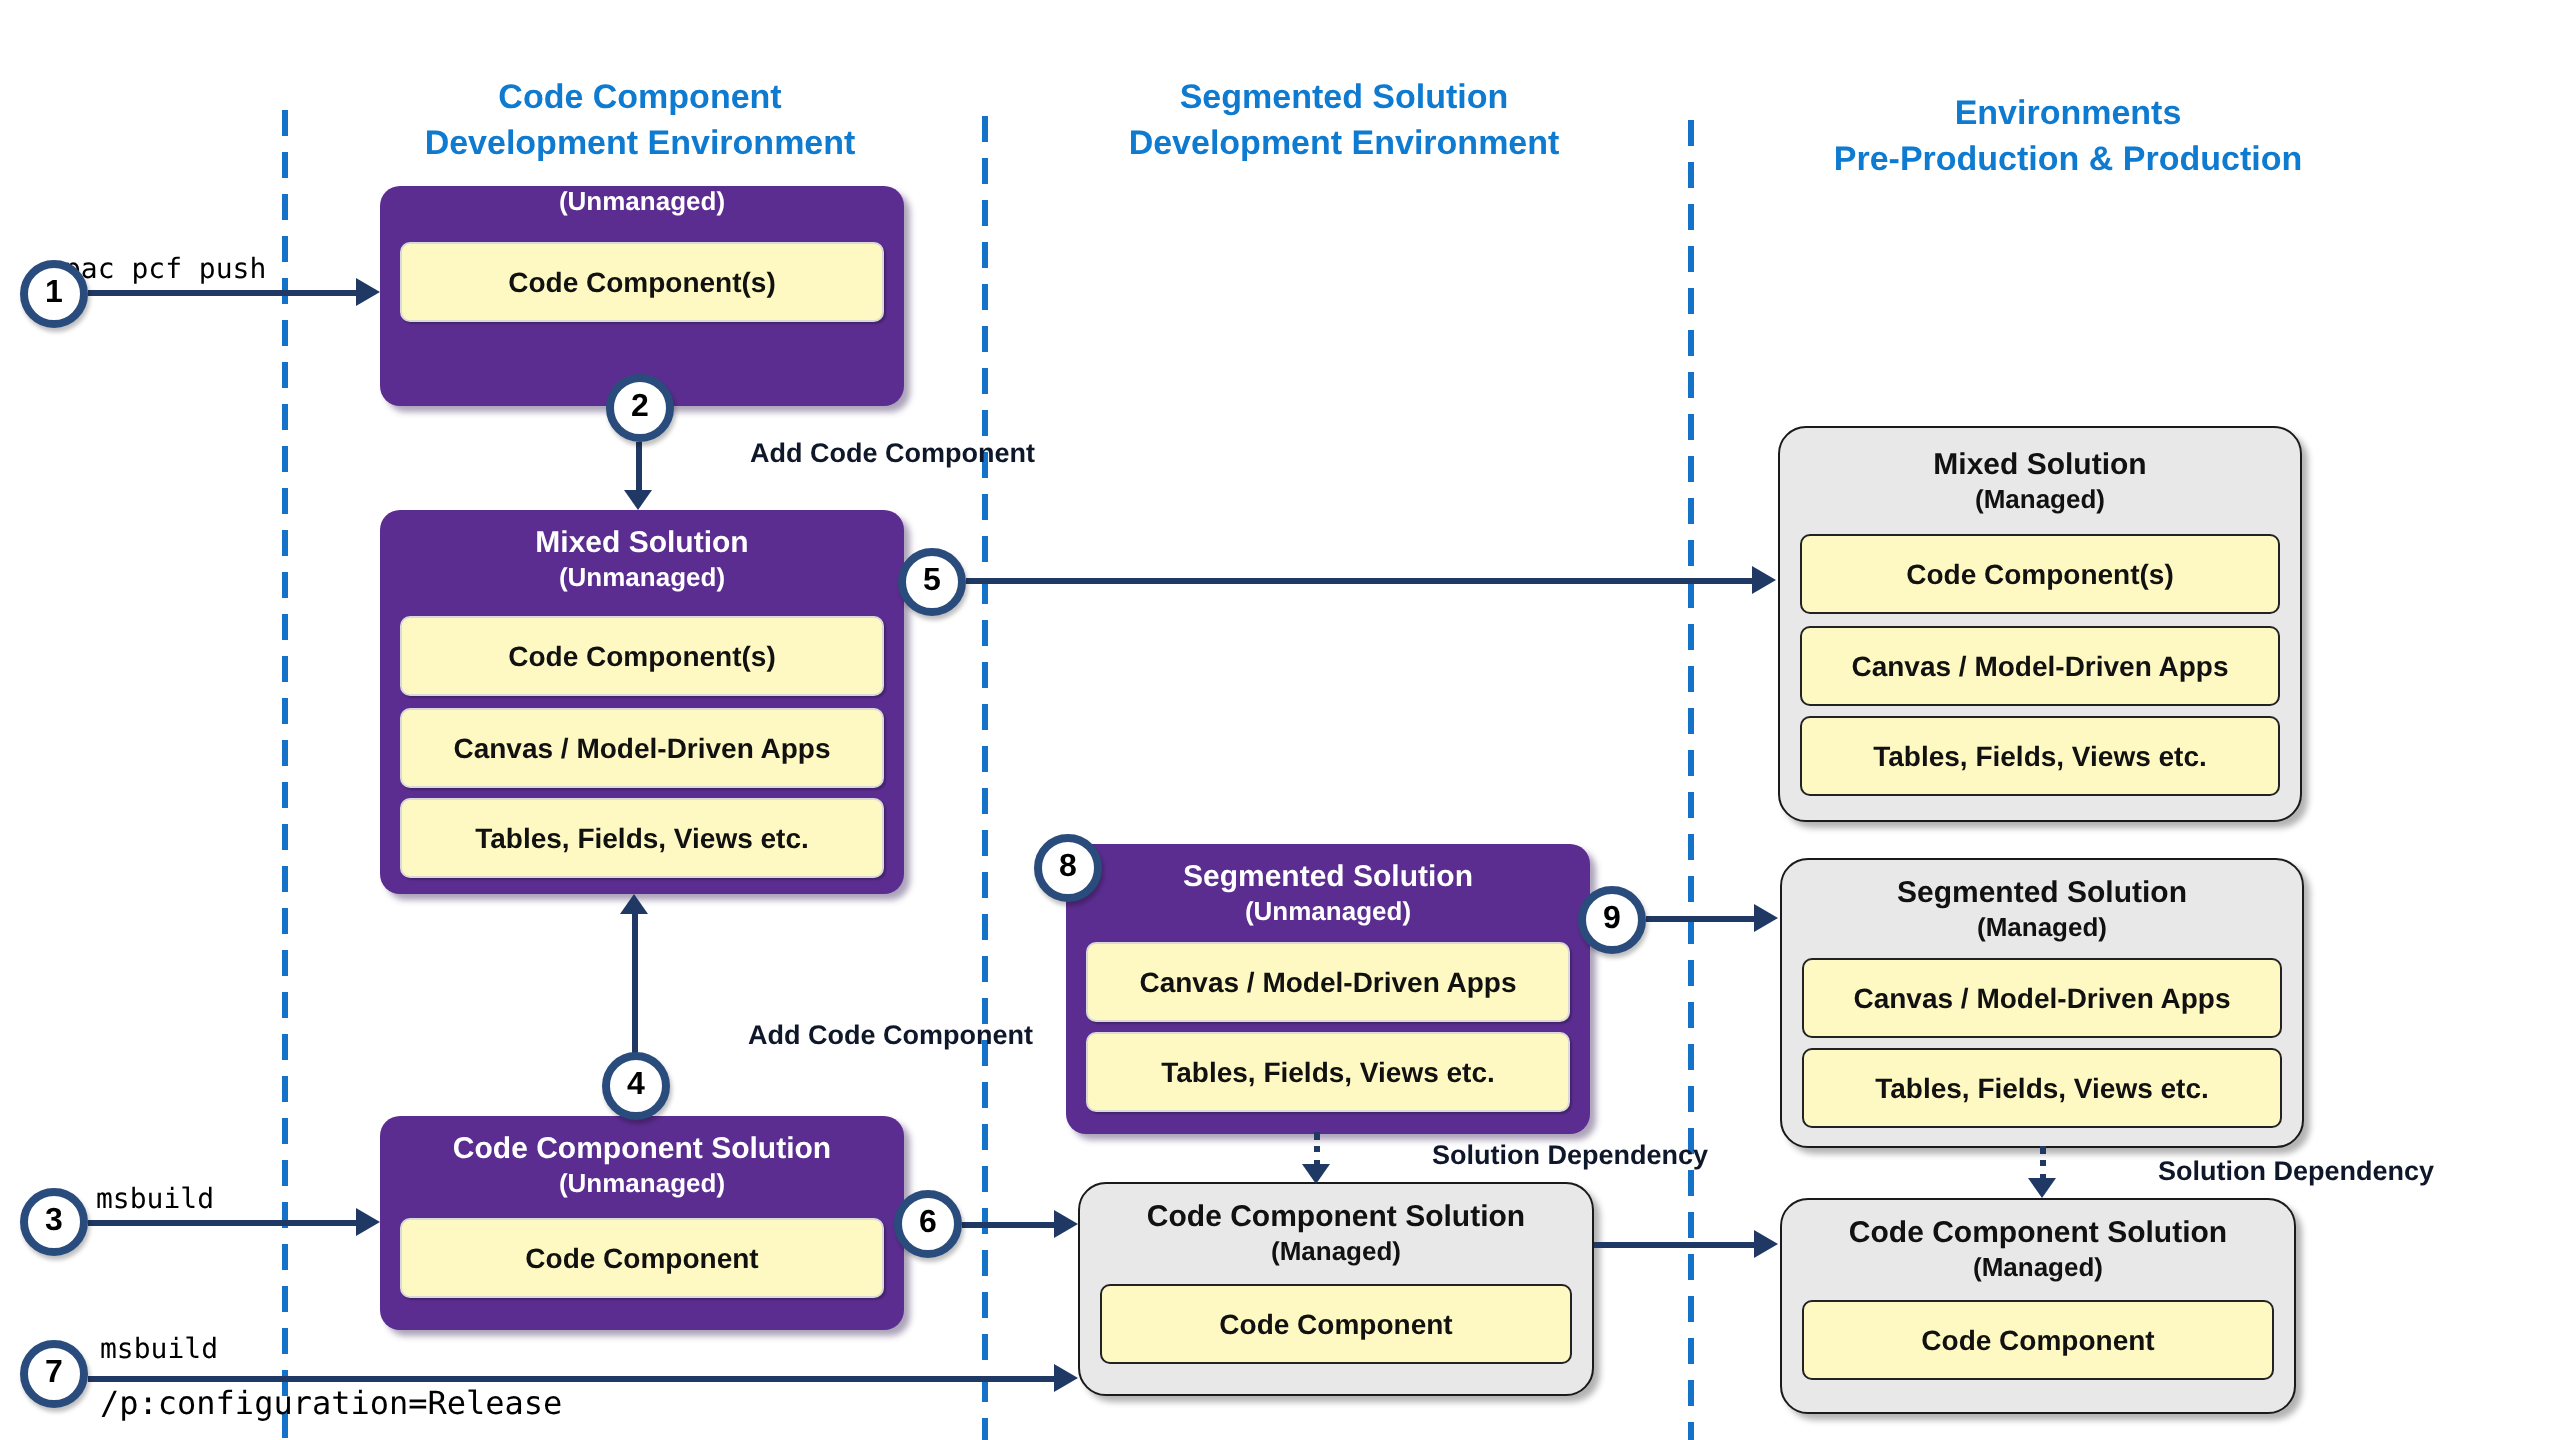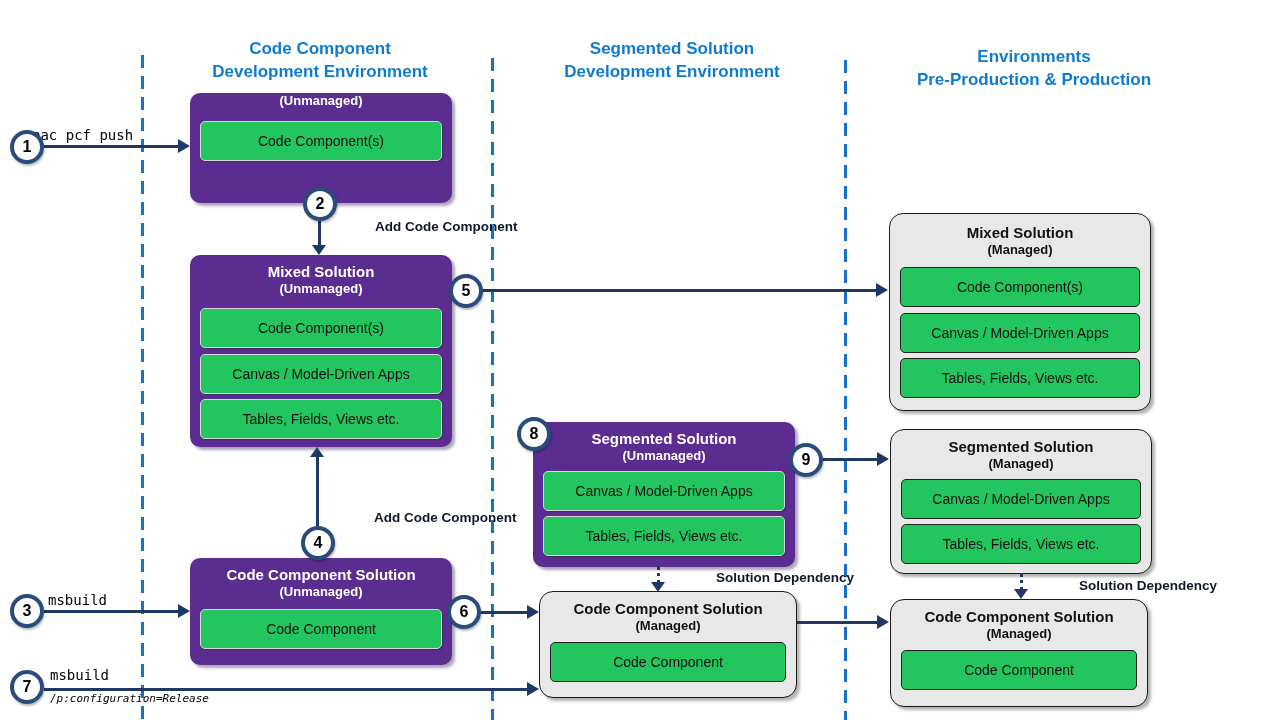--- a/index.html
+++ b/index.html
@@ -15,22 +15,22 @@
               text-align:center;z-index:1;}
 
   
   .box{position:absolute;z-index:2;text-align:center;box-sizing:border-box;}
   .box.purple{background:#5b2d90;border-radius:10px;color:#fff;
               box-shadow:3px 3px 3px rgba(70,50,100,0.45);}
   .box.gray{background:#e8e8e8;border:1.5px solid #1a1a1a;border-radius:14px;color:#111;
             box-shadow:3px 3px 3px rgba(0,0,0,0.30);}
   .box-title{font-weight:bold;font-size:15px;line-height:18px;margin-top:8px;}
   .box-state{font-weight:bold;font-size:13px;line-height:15px;}
-  .chip{height:38px;margin:0 10px;border-radius:5px;background:#22c55e;color:#111;
-        font-weight:normal;font-size:14px;display:flex;align-items:center;justify-content:center;}
+  .chip{height:38px;margin:0 10px;border-radius:5px;background:#fef9c3;color:#111;
+        font-weight:bold;font-size:14px;display:flex;align-items:center;justify-content:center;}
   .purple .chip{border:1px solid #d9d9d9;box-shadow:1px 1px 1px rgba(0,0,0,0.25);}
   .gray .chip{border:1.5px solid #222;}
 
   
   .step{position:absolute;width:26px;height:26px;border-radius:50%;background:#fff;
         border:4px solid #2a4c7c;display:flex;align-items:center;justify-content:center;
         font-weight:bold;font-size:16px;color:#000;z-index:5;
         box-shadow:1px 2px 2px rgba(0,0,0,0.25);}
 
   
@@ -41,21 +41,21 @@
   .head-d{position:absolute;width:0;height:0;border-left:7px solid transparent;
           border-right:7px solid transparent;border-top:10px solid #1f3864;z-index:3;}
   .head-u{position:absolute;width:0;height:0;border-left:7px solid transparent;
           border-right:7px solid transparent;border-bottom:10px solid #1f3864;z-index:3;}
   .vdot{position:absolute;width:0;border-left:3px dotted #1f3864;z-index:3;}
 
   
   .lbl{position:absolute;color:#0f172a;font-weight:bold;font-size:13.5px;z-index:4;white-space:nowrap;margin-left:44px;}
   .mono{position:absolute;color:#000;font-family:"DejaVu Sans Mono","Liberation Mono",monospace;
         font-size:14px;z-index:4;white-space:nowrap;}
-  .mono.small{font-size:11px;font-style:italic;}
+  .mono.small{font-size:16px;}
 </style>
 </head>
 <body>
 
 <div class="canvas">
 
   <div class="vdash" style="left:141px;top:55px;height:665px;"></div>
   <div class="vdash" style="left:491px;top:58px;height:662px;"></div>
   <div class="vdash" style="left:844px;top:60px;height:660px;"></div>
 

